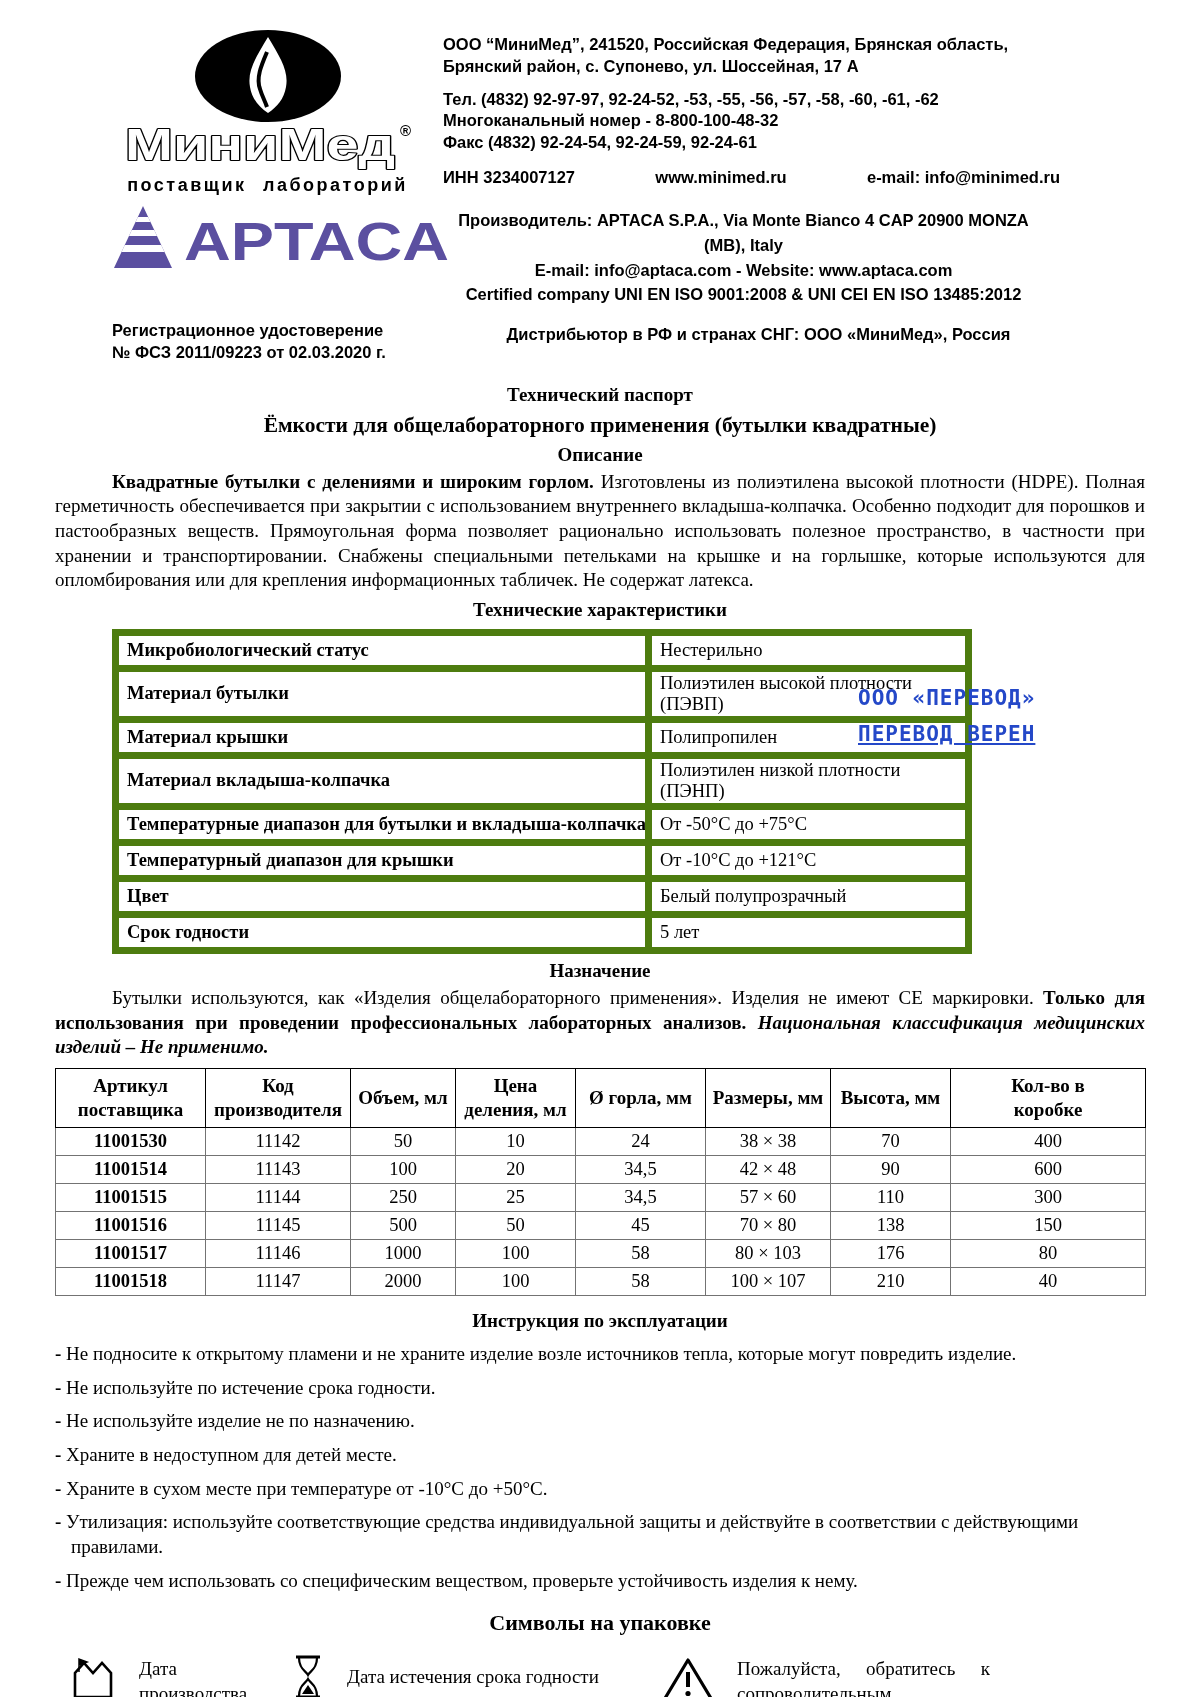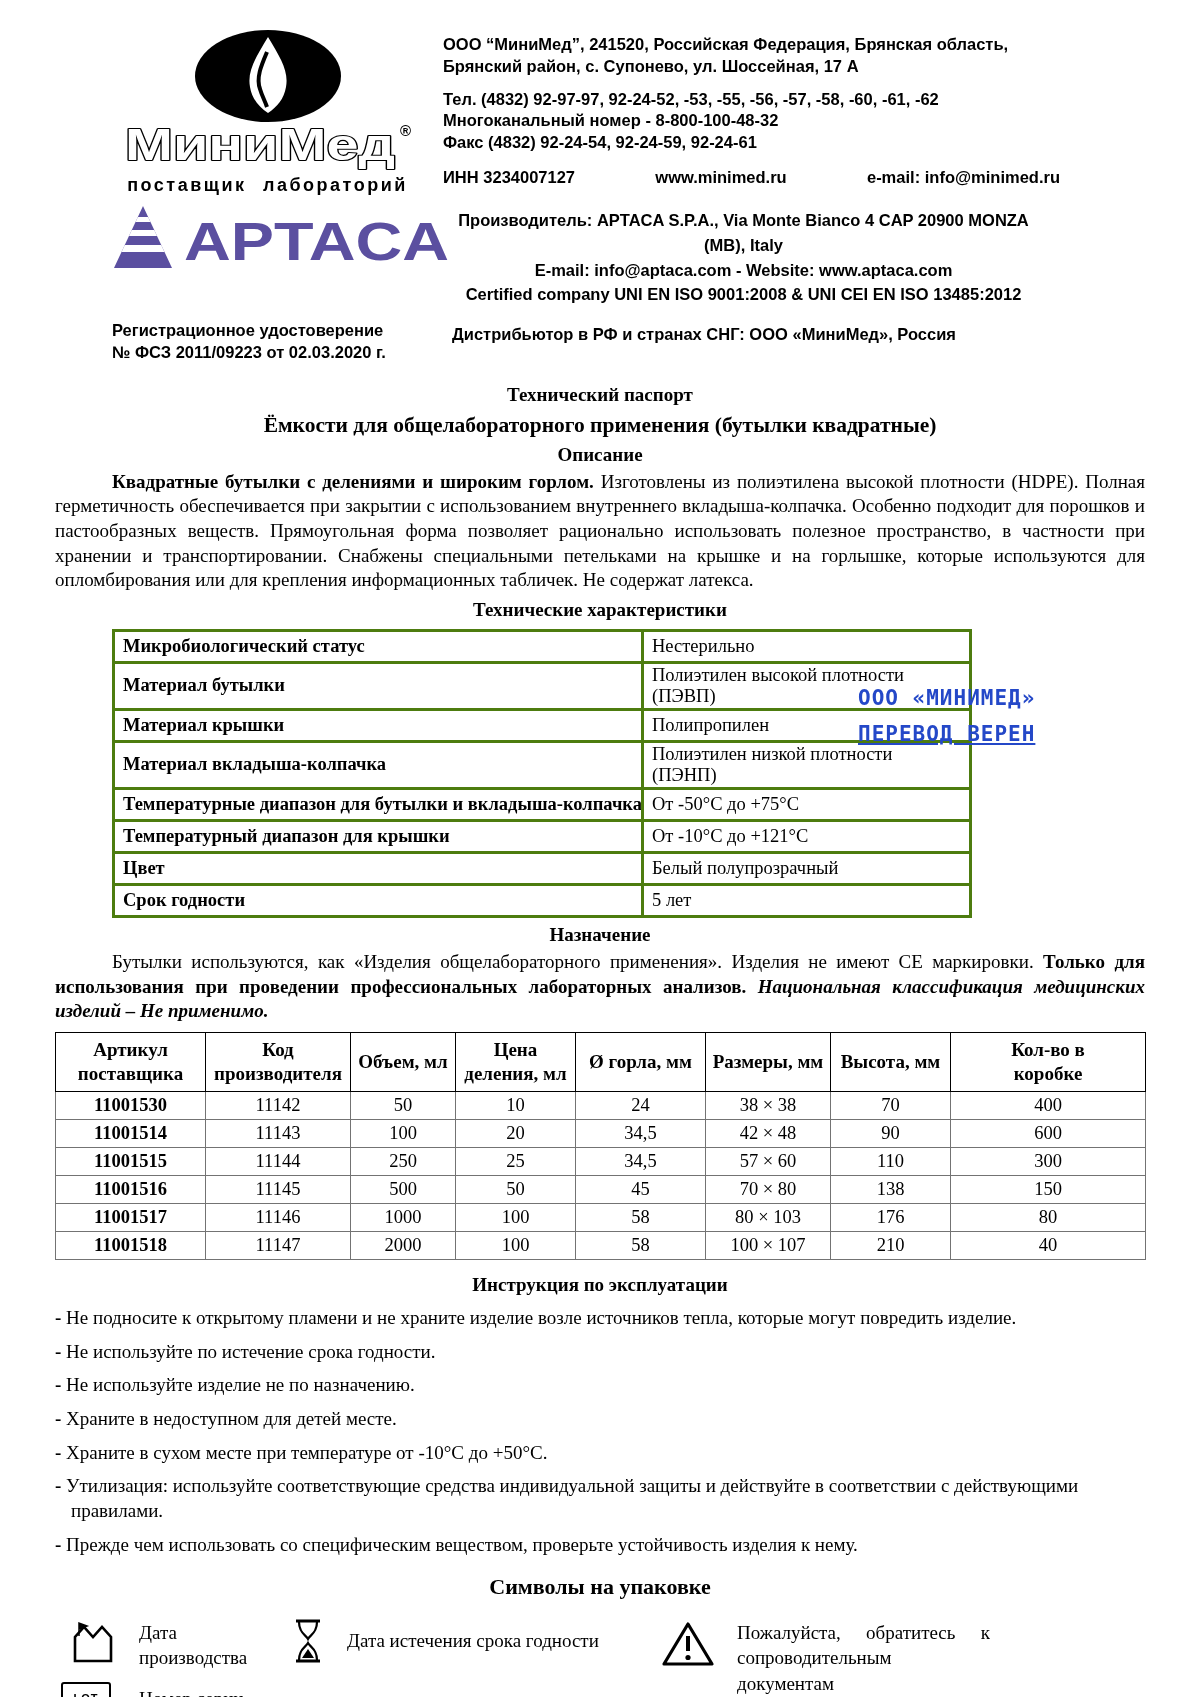--- a/index.html
+++ b/index.html
@@ -21,33 +21,33 @@
   .inn-row{display:flex;justify-content:space-between;margin-top:13px;}
 
   
   .aptaca-row{display:flex;margin-top:8px;align-items:flex-start;}
   .aptaca-logo{margin-left:57px;width:345px;flex:none;}
   .aptaca-info{flex:1;text-align:center;padding-right:115px;font-family:"Liberation Sans",sans-serif;
                font-weight:bold;font-size:16.5px;line-height:1.5;padding-top:4px;}
   .reg-row{display:flex;margin-top:12px;}
   .reg-cert{margin-left:57px;width:340px;flex:none;font-family:"Liberation Sans",sans-serif;
             font-weight:bold;font-size:16.5px;line-height:1.35;}
-  .distributor{flex:1;padding-right:80px;font-family:"Liberation Sans",sans-serif;
+  .distributor{flex:1;text-align:center;padding-right:80px;font-family:"Liberation Sans",sans-serif;
                font-weight:bold;font-size:16.5px;padding-top:6px;}
 
   
   .doc-type{text-align:center;font-weight:bold;margin-top:20px;}
   .doc-title{text-align:center;font-weight:bold;font-size:21.5px;margin-top:7px;}
   .section-heading{text-align:center;font-weight:bold;margin-top:6px;}
   .para{text-align:justify;line-height:1.3;margin:4px 0 0;}
   .indent{text-indent:57px;}
 
   
   .spec-table{border-collapse:collapse;margin:8px 0 0 57px;width:860px;table-layout:fixed;}
-  .spec-table td{border:3px solid #4d7c0f;height:27px;padding:1px 8px;vertical-align:middle;font-size:18.5px;overflow:hidden;}
+  .spec-table td{border:7px solid #4d7c0f;height:27px;padding:1px 8px;vertical-align:middle;font-size:18.5px;overflow:hidden;}
   .spec-table td:first-child{width:510px;font-weight:bold;white-space:nowrap;}
 
   
   .stamp{position:absolute;left:858px;top:688px;font-family:"DejaVu Sans Mono",monospace;
          font-weight:bold;color:#2448c8;font-size:21px;letter-spacing:1px;line-height:1;white-space:nowrap;}
   .stamp-line2{margin-top:15px;text-decoration:underline;}
 
   
   .prod-table{border-collapse:collapse;width:1090px;margin-top:8px;text-align:center;table-layout:fixed;}
   .prod-table th{border:1px solid #000;font-size:19px;padding:4px;height:50px;vertical-align:middle;line-height:1.25;}
@@ -187,21 +187,21 @@
           <td>Белый полупрозрачный</td>
         </tr>
       <tr>
           <td>Срок годности</td>
           <td>5 лет</td>
         </tr>
     </tbody>
   </table>
 
   <div class="stamp">
-    <div class="stamp-line1">ООО «МИНИМЕД»</div>
+    <div class="stamp-line1">ООО «ПЕРЕВОД»</div>
     <div class="stamp-line2">ПЕРЕВОД ВЕРЕН</div>
   </div>
 
   <div class="section-heading">Назначение</div>
   <p class="para indent">
     <span>Бутылки используются, как «Изделия общелабораторного применения». Изделия не имеют СЕ маркировки.</span>
     <span class="b">Только для использования при проведении профессиональных лабораторных анализов.</span>
     <span class="b i">Национальная классификация медицинских изделий – Не применимо.</span>
   </p>
 

